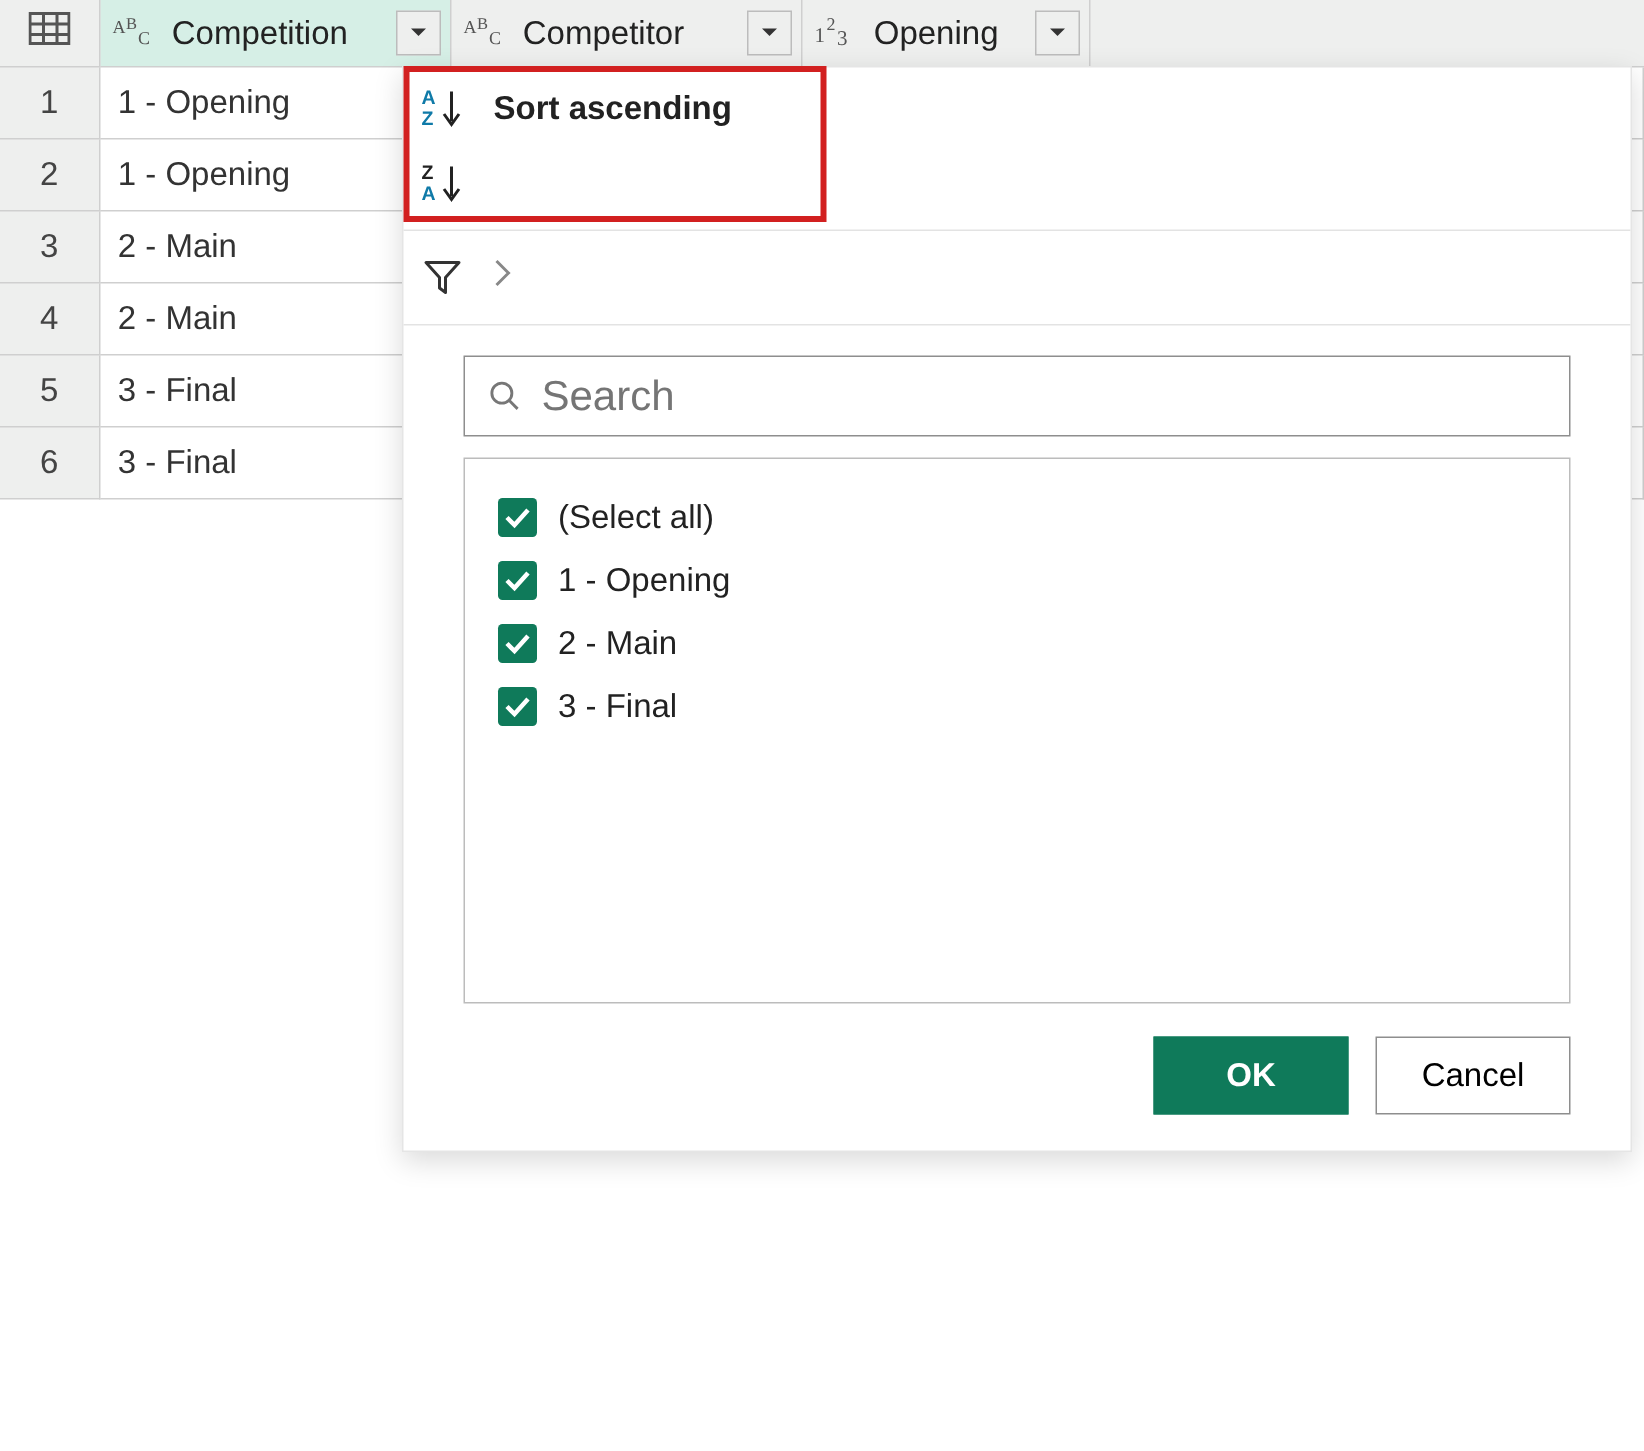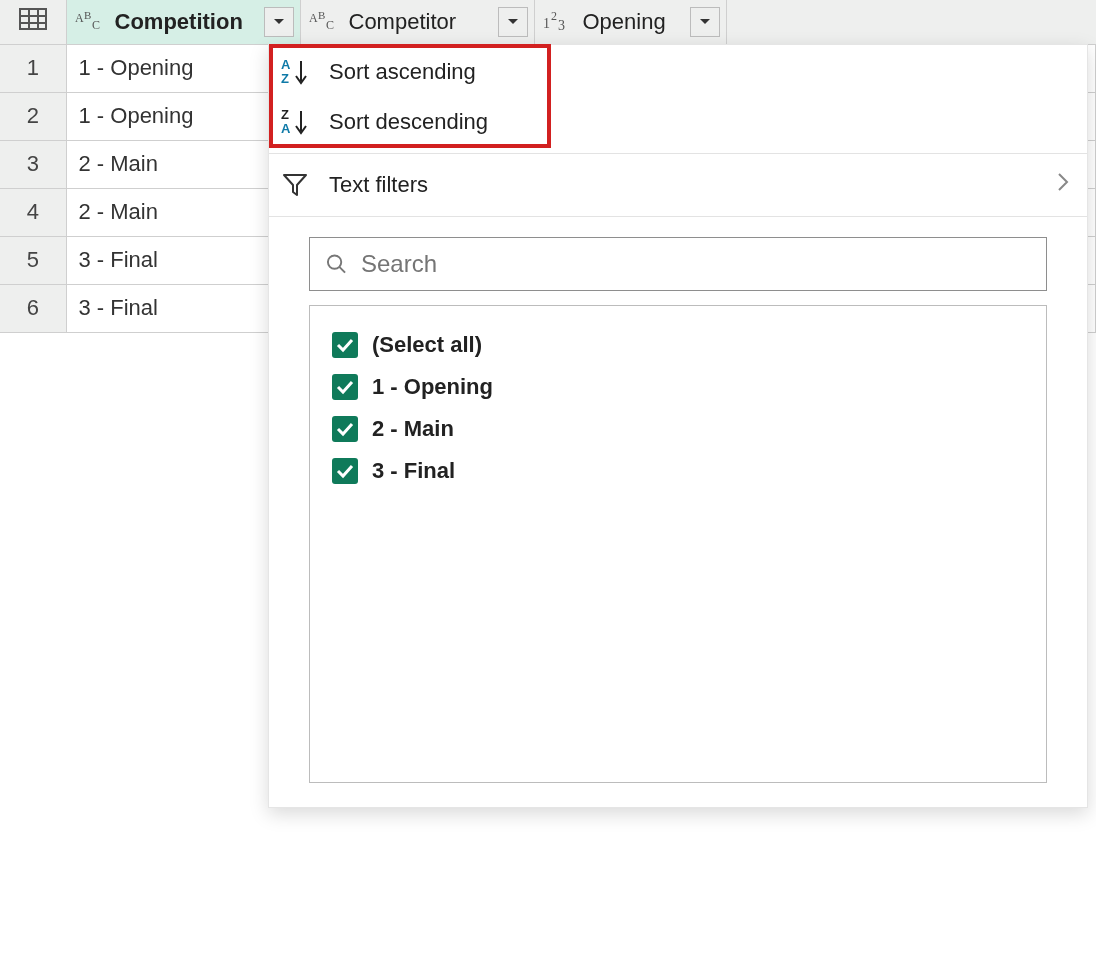--- a/index.html
+++ b/index.html
@@ -55,21 +55,21 @@
     width: 34px;
     display: inline-flex;
     align-items: center;
     color: #666;
     margin-right: 6px;
   }
   .hdr-name {
     flex: 1;
     white-space: nowrap;
   }
-  .hdr-active .hdr-name { font-weight: 700; }
+  .hdr-active .hdr-name { font-weight: 400; }
   .filter-btn {
     width: 30px;
     height: 30px;
     border: 1px solid #bcbcbc;
     background: #eeefee;
     display: inline-flex;
     align-items: center;
     justify-content: center;
     cursor: pointer;
   }
@@ -112,21 +112,21 @@
     padding: 0 18px 0 12px;
     cursor: pointer;
   }
   .menu-icon {
     width: 48px;
     display: inline-flex;
     align-items: center;
     justify-content: flex-start;
     color: #333;
   }
-  .menu-label { flex: 1; }
+  .menu-label { flex: 1; font-weight: bold; }
   .menu-chevron { color: #777; }
   .highlight-box {
     position: absolute;
     left: 0px;
     top: -1px;
     width: 282px;
     height: 104px;
     border: 4px solid #d22020;
     pointer-events: none;
     box-sizing: border-box;
@@ -144,32 +144,31 @@
     border: 1px solid #8e8e8e;
     height: 54px;
     display: flex;
     align-items: center;
     padding: 0 16px;
   }
   .search-box svg { color: #777; margin-right: 12px; }
   .search-input {
     border: none;
     outline: none;
-    font-size: 24px;
+    font-size: 28px;
     color: #888;
     width: 100%;
     font-family: inherit;
   }
 
   .filter-list {
     margin: 14px 40px 0 40px;
     border: 1px solid #bcbcbc;
-    height: 478px;
+    height: 364px;
     padding: 18px 22px;
-    font-weight: bold;
   }
   .filter-option {
     display: flex;
     align-items: center;
     height: 42px;
     cursor: pointer;
   }
   .chk {
     width: 26px;
     height: 26px;
@@ -326,35 +325,33 @@
     </div>
     <div class="menu-item">
       <span class="menu-icon">
         <svg width="34" height="30" viewBox="0 0 34 30">
           <text x="0" y="12" font-size="13" fill="#222" font-weight="600">Z</text>
           <text x="0" y="26" font-size="13" fill="#0f7aa8" font-weight="600">A</text>
           <line x1="20" y1="4" x2="20" y2="24" stroke="#222" stroke-width="2"></line>
           <path d="M15 19 L20 26 L25 19" fill="none" stroke="#222" stroke-width="2"></path>
         </svg>
       </span>
-      <span class="menu-label">Sort descending</span>
     </div>
     <div class="highlight-box"></div>
   </div>
 
   <div class="divider"></div>
 
 
   <div class="menu-item">
     <span class="menu-icon">
       <svg width="28" height="28" viewBox="0 0 28 28">
         <path d="M3 4 L25 4 L16 14 L16 24 L12 21 L12 14 Z" fill="none" stroke="#333" stroke-width="2" stroke-linejoin="round"></path>
       </svg>
     </span>
-    <span class="menu-label">Text filters</span>
     <span class="menu-chevron">
       <svg width="12" height="20" viewBox="0 0 12 20">
           <path d="M2 2 L10 10 L2 18" fill="none" stroke="#888" stroke-width="2"></path>
         </svg>
     </span>
   </div>
 
   <div class="divider"></div>
 
   <div class="search-wrap">
@@ -395,13 +392,17 @@
     <div class="filter-option">
       <span class="chk">
         <svg width="18" height="16" viewBox="0 0 18 16">
             <path d="M2 8 L7 13 L16 3" fill="none" stroke="#fff" stroke-width="3"></path>
           </svg>
       </span>
       <span>3 - Final</span>
     </div>
   </div>
 
+  <div class="btn-row">
+    <button class="btn btn-primary">OK</button>
+    <button class="btn">Cancel</button>
+  </div>
 </div>
 
 </body></html>

